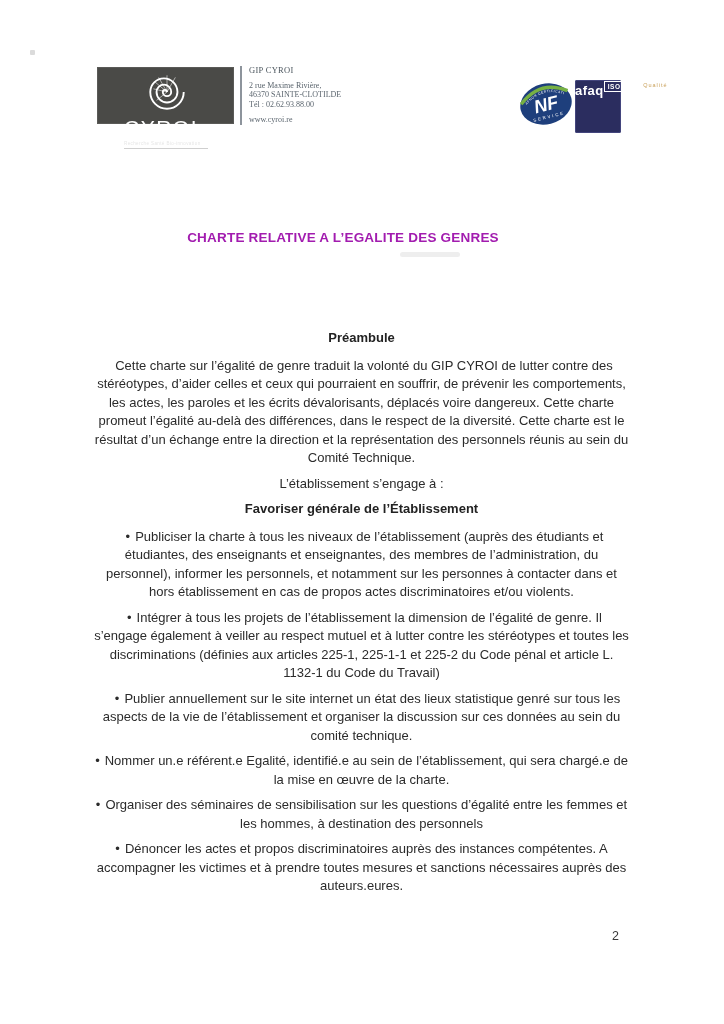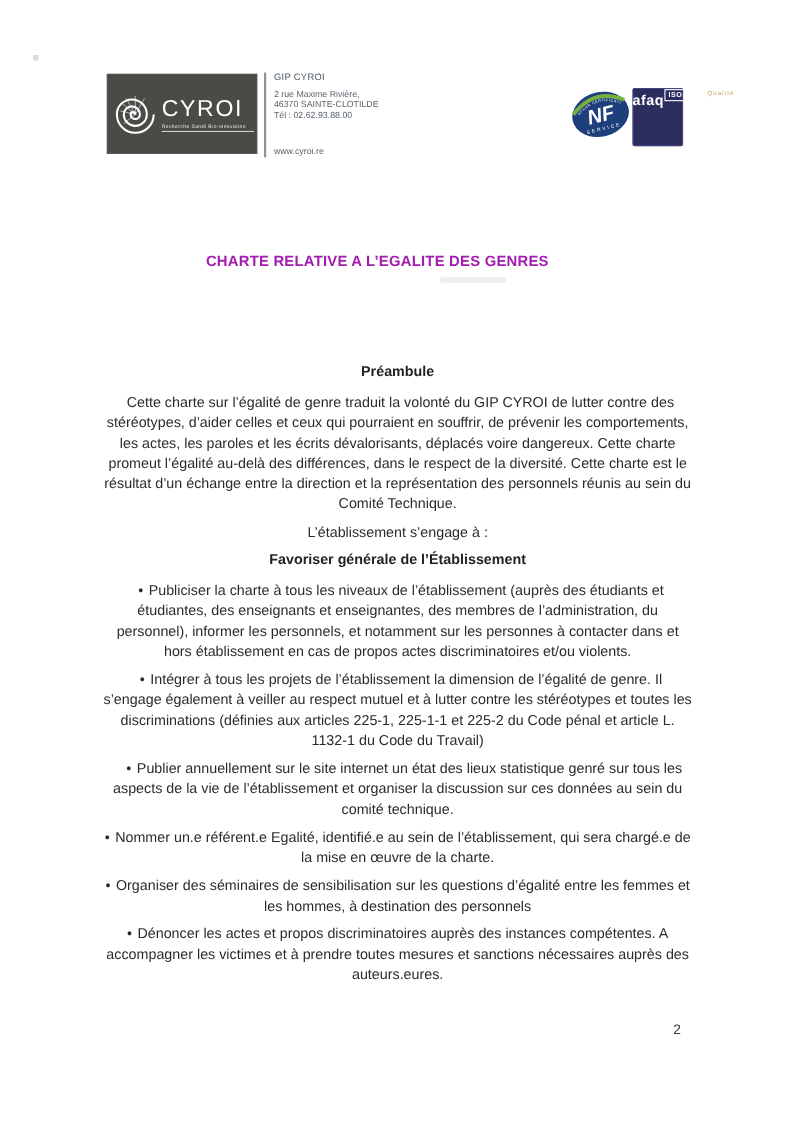--- a/index.html
+++ b/index.html
@@ -6,32 +6,32 @@
   .page {
     position:relative; width:724px; height:1024px; background:#ffffff;
     font-family:"Liberation Sans", sans-serif; color:#2a2a2a; overflow:hidden;
   }
   .scan-artifact { position:absolute; left:30px; top:50px; width:5px; height:5px;
     background:#bdbdbd; opacity:.55; border-radius:1px; }
   .scan-smudge { position:absolute; left:400px; top:252px; width:60px; height:5px;
     background:#d9d9d9; opacity:.45; border-radius:3px; }
 
   
-  .brand { position:absolute; left:97px; top:67px; width:137px; height:73px;
-    background:#4a4a47; display:flex; align-items:center; box-shadow:0 0 0 1px #5a5a57 inset; }
+  .brand { position:absolute; left:97px; top:67px; width:137px; height:57px;
+    background:#4a4a47; display:flex; align-items:center; box-shadow:0 0 0 1px #5a5a57 inset;flex-direction:column; }
   .brand svg.spiral { width:46px; height:50px; margin-left:3px; flex:0 0 auto; }
   .brand-text { display:flex; flex-direction:column; margin-left:1px; }
   .brand-name { font-size:21px; line-height:22px; color:#ffffff; letter-spacing:1.5px; font-weight:400; }
   .brand-tagline { font-size:4.5px; line-height:5px; color:#e6e6e6; letter-spacing:.4px; margin-top:2px; white-space:nowrap; }
   .brand-rule { height:1px; background:#cfcfcf; width:84px; margin-top:2px; }
 
   .contact { position:absolute; left:240px; top:66px; border-left:2px solid #8d949c;
-    padding-left:7px; font-size:8px; line-height:9.5px; color:#5b656e; min-height:56px; }
+    padding-left:7px; font-size:8px; line-height:9.5px; color:#5b656e; min-height:56px;font-family:Liberation Serif, serif; }
   .contact-org { font-size:8.5px; color:#4c565e; margin-bottom:5px; letter-spacing:.3px; }
-  .contact-web { margin-top:24px; }
+  .contact-web { margin-top:6px; }
 
   
   .certs { position:absolute; left:517px; top:74px; width:112px; height:62px; }
   .nf { position:absolute; left:0; top:3px; width:58px; height:54px; }
   .afaq { position:absolute; left:58px; top:6px; width:46px; height:53px;
     background:#2b2d5f; border-radius:2px; display:flex; flex-direction:row; align-items:flex-start;
     box-shadow:0 0 0 1px #43457d inset; }
   .afaq-brand { color:#fff; font-weight:bold; font-size:13px; line-height:14px; margin-top:4px; letter-spacing:.5px; }
   .afaq-standard { border:1px solid #ffffff; color:#fff; font-size:6.5px; font-weight:bold;
     padding:0 3px; margin-top:1px; line-height:9px; letter-spacing:.5px; white-space:nowrap; }

